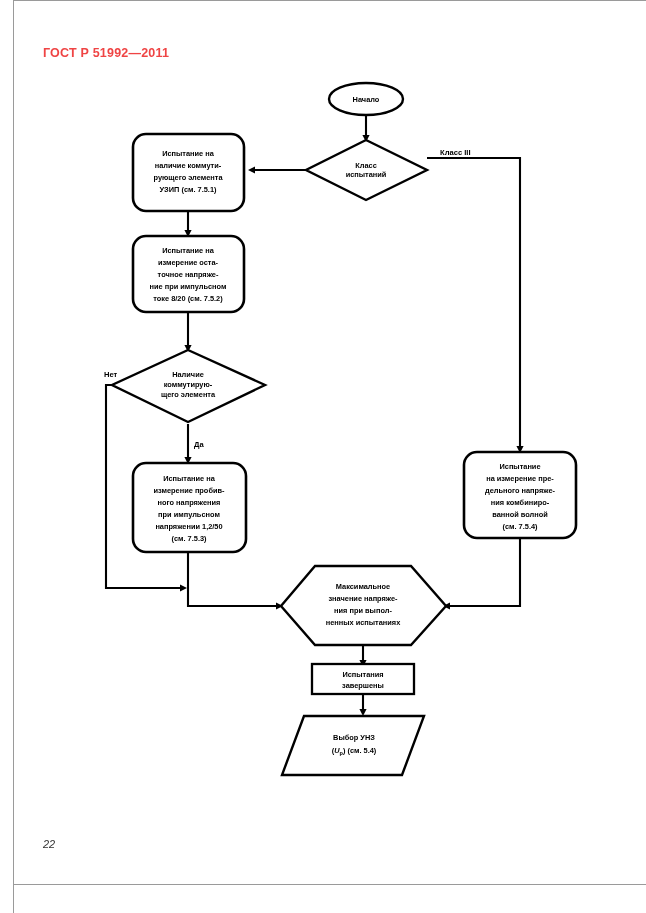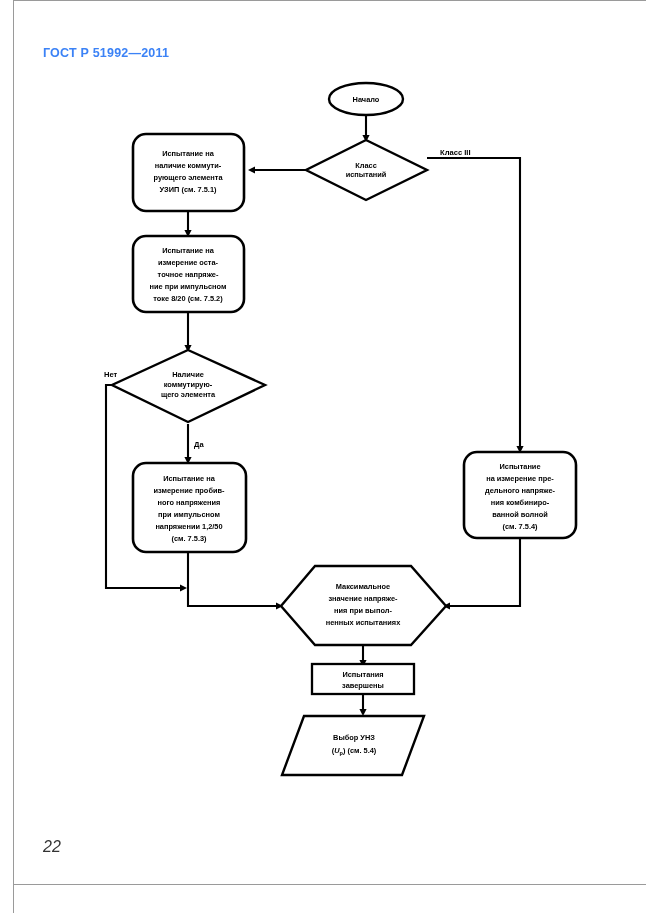--- a/index.html
+++ b/index.html
@@ -44,21 +44,21 @@
     background: #9a9a9a;
   }
 
   #doc-header {
     position: absolute;
     left: 43px;
     top: 46px;
     font-size: 12.5px;
     font-weight: bold;
     letter-spacing: 0.2px;
-    color: #3b82f6;
+    color: #ef4444;
     white-space: nowrap;
   }
 
   #figure-caption {
     position: absolute;
     left: 43px;
     top: 800px;
     width: 560px;
     text-align: center;
     font-size: 10.3px;
@@ -70,21 +70,21 @@
   }
   #figure-caption sub {
     font-size: 7.6px;
     font-style: normal;
   }
 
   #page-number {
     position: absolute;
     left: 43px;
     top: 838px;
-    font-size: 16px;
+    font-size: 11px;
     font-style: italic;
     color: #333333;
   }
 
   
   #flowchart {
     position: absolute;
     left: 0;
     top: 0;
     width: 646px;

